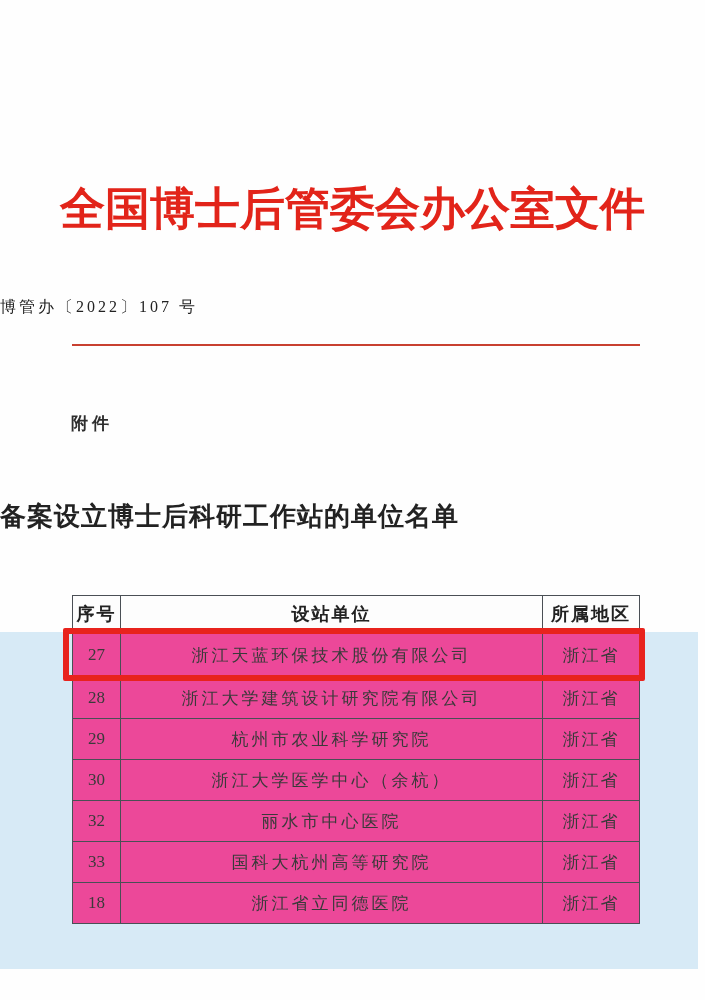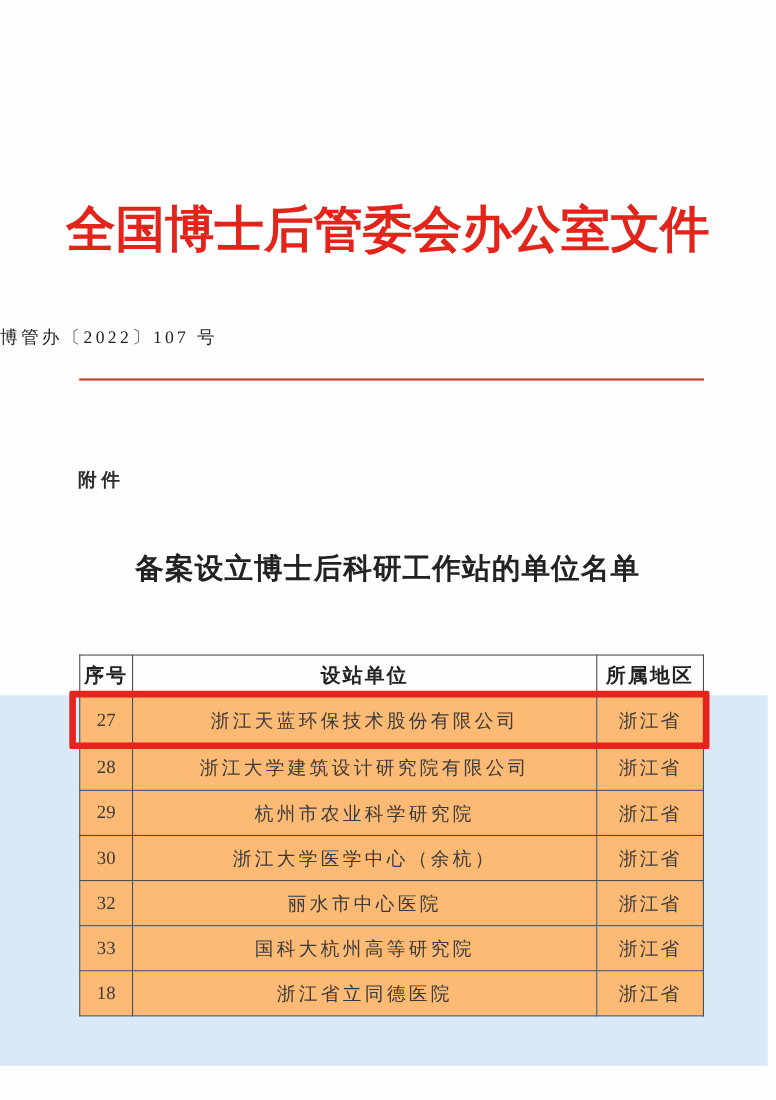--- a/index.html
+++ b/index.html
@@ -29,28 +29,27 @@
     position:absolute;top:297px;left:0;width:705px;
     text-align:left;
     font-size:16px;color:#222;
     letter-spacing:3px;
   }
   .red-divider{
     position:absolute;top:344px;left:72px;width:568px;height:2px;
     background:#c84030;
   }
   .attachment-label{
-    position:absolute;top:425px;left:71px;
+    position:absolute;top:412px;left:71px;
     font-family:"Liberation Sans","DejaVu Sans",sans-serif;
     font-size:17px;font-weight:bold;color:#2d2d2d;
     letter-spacing:4px;
   }
   .list-subtitle{
     position:absolute;top:499px;left:0;width:705px;
-    text-align:center;
     font-size:26px;font-weight:bold;color:#222;
     letter-spacing:1px;
     white-space:nowrap;
   }
   table.station-table{
     position:absolute;top:595px;left:72px;
     width:567px;
     border-collapse:collapse;
     table-layout:fixed;
   }
@@ -64,21 +63,21 @@
   }
   table.station-table th{
     height:36px;
     font-size:18px;font-weight:bold;color:#222;
     letter-spacing:2px;
     background:#fdfdfd;
   }
   table.station-table td{
     height:40px;
     font-size:17px;color:#3a3a3a;
-    background:#fdba74;
+    background:#ec4899;
   }
   table.station-table tr.row-highlight td{height:44px;}
   td.cell-no{font-size:18px;letter-spacing:0;}
   td.cell-unit{letter-spacing:3px;}
   td.cell-region{letter-spacing:2px;}
   .col-no{width:48px;}
   .col-unit{width:422px;}
   .col-region{width:97px;}
   .highlight-box{
     position:absolute;top:628px;left:63px;

